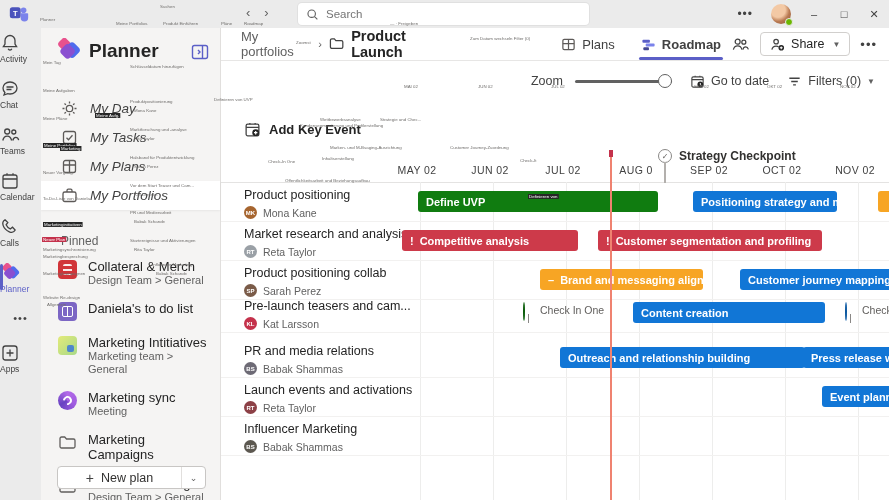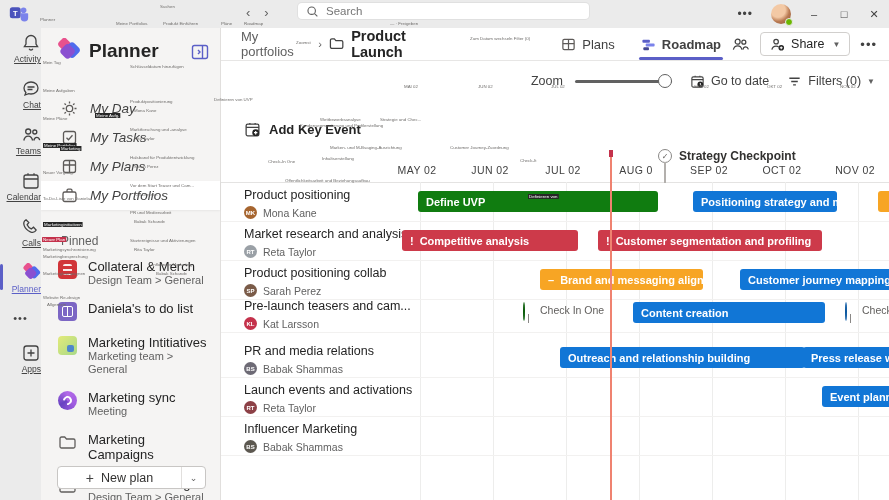--- a/index.html
+++ b/index.html
@@ -5,31 +5,31 @@
   * { margin:0; padding:0; box-sizing:border-box; }
   html,body { width:889px; height:500px; overflow:hidden; }
   body { font-family:"Liberation Sans","DejaVu Sans",sans-serif; background:#ebebeb; position:relative; color:#242424; }
   svg { display:block; }
 
   
   .titlebar { position:absolute; left:0; top:0; width:889px; height:28px; background:#ebebeb; z-index:5; }
   .tb-logo { position:absolute; left:9px; top:4px; width:20px; height:20px; }
   .tb-nav { position:absolute; left:246px; top:5px; display:flex; gap:14px; color:#616161; }
   .tb-nav .navbtn { font-size:13px; cursor:pointer; }
-  .searchbox { position:absolute; left:298px; top:3px; width:291px; height:16px; background:#fff; border-radius:4px; display:flex; align-items:center; padding:0 8px; gap:7px; box-shadow:0 0 0 1px #e0e0e0; }
+  .searchbox { position:absolute; left:298px; top:3px; width:291px; height:22px; background:#fff; border-radius:4px; display:flex; align-items:center; padding:0 8px; gap:7px; box-shadow:0 0 0 1px #e0e0e0; }
   .searchbox input { border:none; outline:none; font-size:11.5px; color:#616161; width:100%; background:transparent; font-family:inherit; }
   .tb-right { position:absolute; right:0; top:0; height:28px; display:flex; align-items:center; }
   .tb-dots { color:#424242; font-size:12px; letter-spacing:1px; padding:0 10px; cursor:pointer; }
   .tb-avatar { width:20px; height:20px; border-radius:50%; background:radial-gradient(circle at 35% 30%, #f3c9a5 0 38%, #b97a52 60%, #8a5437); position:relative; margin:0 8px; cursor:pointer; }
   .tb-avatar .presence { position:absolute; right:-2px; bottom:-2px; width:8px; height:8px; border-radius:50%; background:#6bb700; border:1.5px solid #ebebeb; }
   .winbtn { width:30px; height:28px; display:flex; align-items:center; justify-content:center; color:#424242; font-size:11px; cursor:pointer; }
 
   
   .rail { position:absolute; left:0; top:28px; width:41px; bottom:0; background:#ebebeb; z-index:4; }
-  .rail-item { position:relative; width:41px; padding:5px 0 4px; display:flex; flex-direction:column; align-items:flex-end; gap:1px; color:#424242; cursor:pointer; margin-bottom:6px;text-decoration:underline; }
+  .rail-item { position:relative; width:41px; padding:5px 0 4px; display:flex; flex-direction:column; align-items:flex-start; gap:1px; color:#424242; cursor:pointer; margin-bottom:6px; }
   .rail-item .ric { width:20px; height:20px; color:#424242; }
   .rail-item .rlb { font-size:8.5px; color:#424242; }
   .rail-item.active { color:#5b5fc7; }
   .rail-item.active .rlb { color:#5b5fc7; }
   .rail-item.active::before { content:""; position:absolute; left:0; top:6px; bottom:8px; width:3px; border-radius:2px; background:#5b5fc7; }
   .rail-dots { color:#424242; font-size:11px; letter-spacing:1px; text-align:center; padding:8px 0 14px; cursor:pointer; }
 
   
   .sidebar { position:absolute; left:41px; top:28px; width:180px; bottom:0; background:#f5f4f3; border-right:1px solid #e1dfdd; z-index:3; }
   .sb-head { display:flex; align-items:center; padding:10px 10px 8px 14px; }

